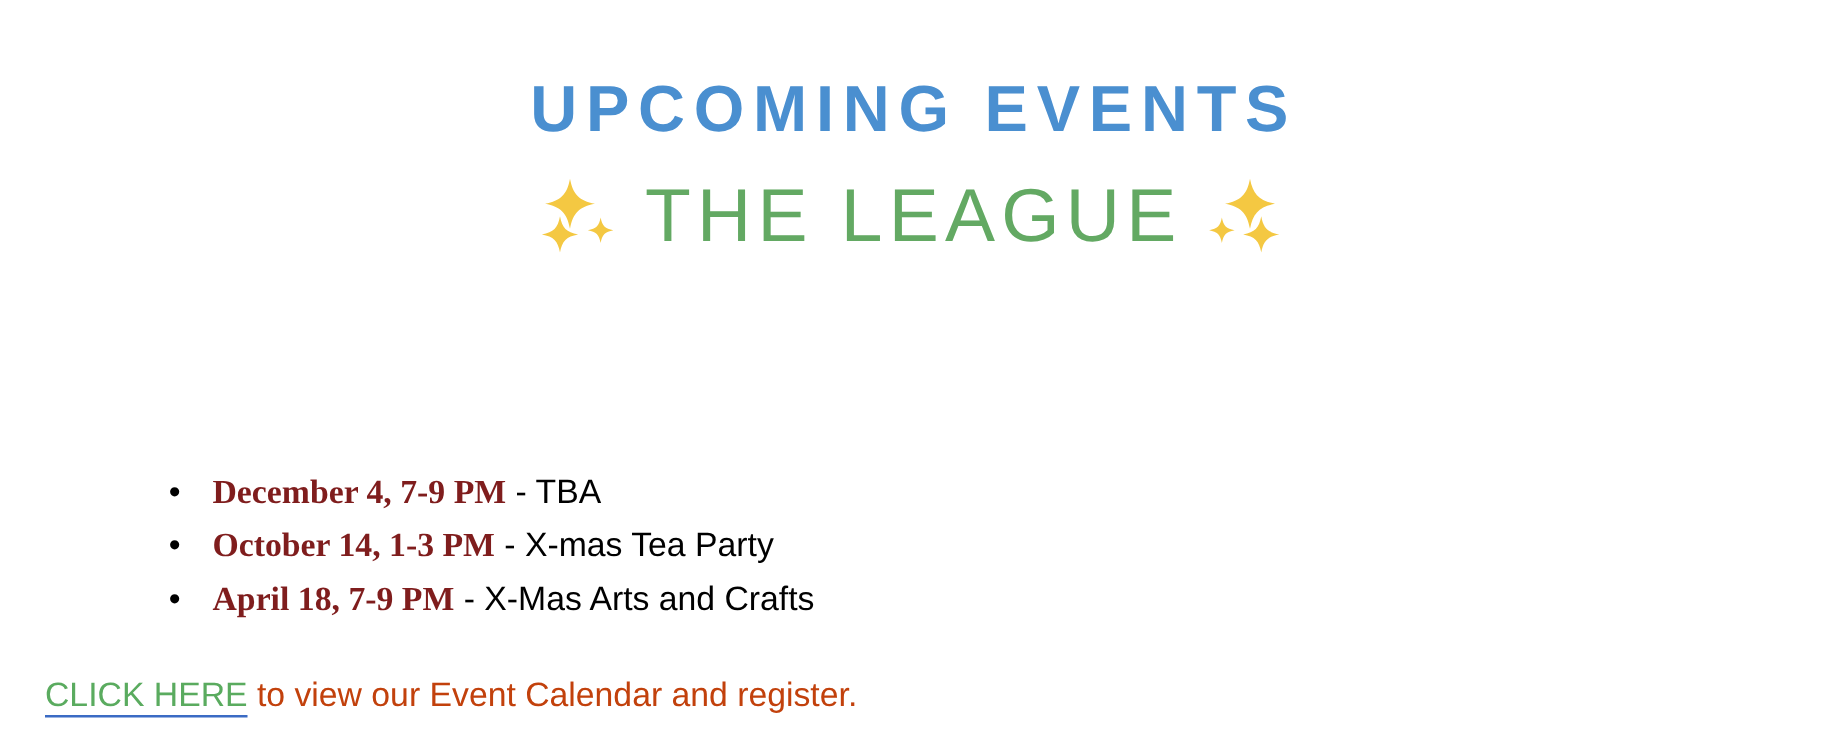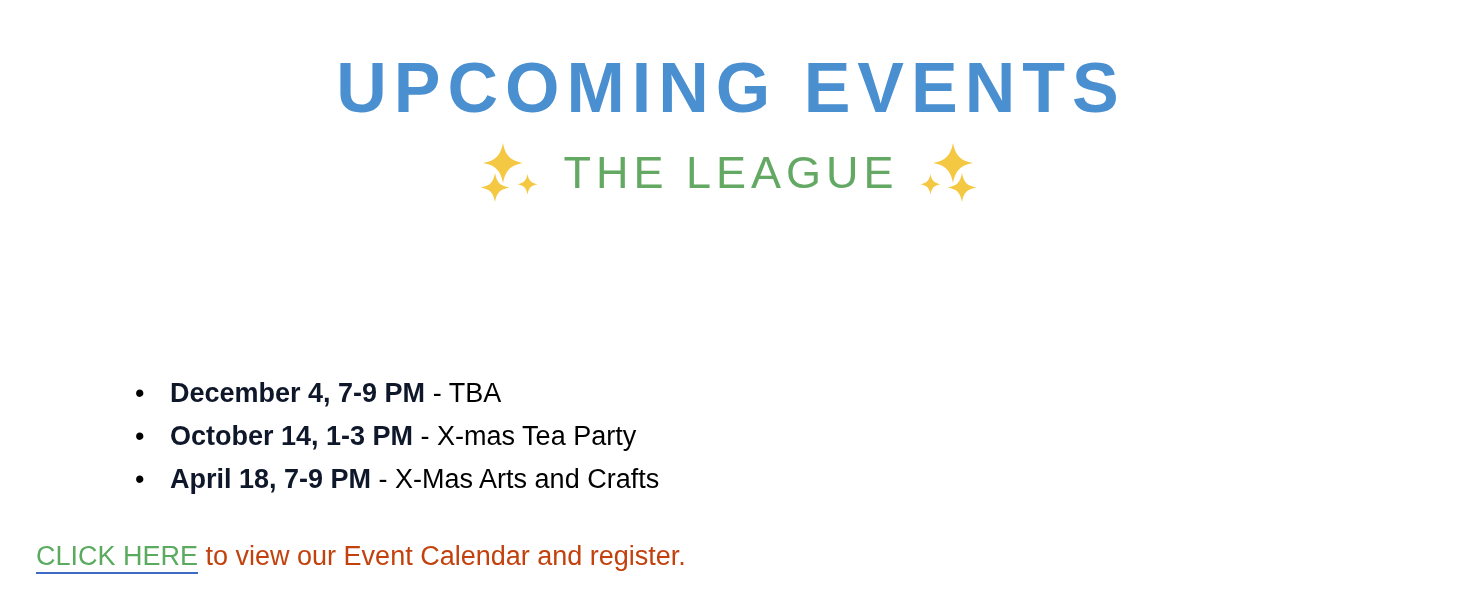--- a/index.html
+++ b/index.html
@@ -30,40 +30,40 @@
     left: 0;
     top: 46px;
     width: 1462px;
     text-align: center;
     user-select: none;
   }
 
   .banner-line1 {
     display: block;
     font-family: "Liberation Sans", sans-serif;
-    font-size: 70px;
+    font-size: 52px;
     line-height: 84px;
     font-weight: 700;
     letter-spacing: 7px;
     color: #4A8FD0;
     white-space: nowrap;
   }
 
   .banner-line2 {
     display: flex;
     align-items: center;
     justify-content: center;
     gap: 18px;
     margin-top: 10px;
     white-space: nowrap;
   }
 
   .banner-line2-text {
     font-family: "Liberation Sans", sans-serif;
-    font-size: 45px;
+    font-size: 60px;
     line-height: 66px;
     font-weight: 400;
     letter-spacing: 5px;
     color: #63A963;
   }
 
   
   .sparkles {
     display: inline-block;
     width: 66px;
@@ -101,21 +101,22 @@
     left: 135px;
     top: 0;
     width: 12px;
     line-height: 43px;
     font-size: 27px;
     color: #000000;
   }
 
   .event-date {
     font-weight: 700;
-    color: #0f172a;
+    color: #7f1d1d;
+    font-family: Liberation Serif, serif;
   }
 
   .event-sep,
   .event-desc {
     font-weight: 400;
     color: #000000;
   }
 
   
   .cta-line {

